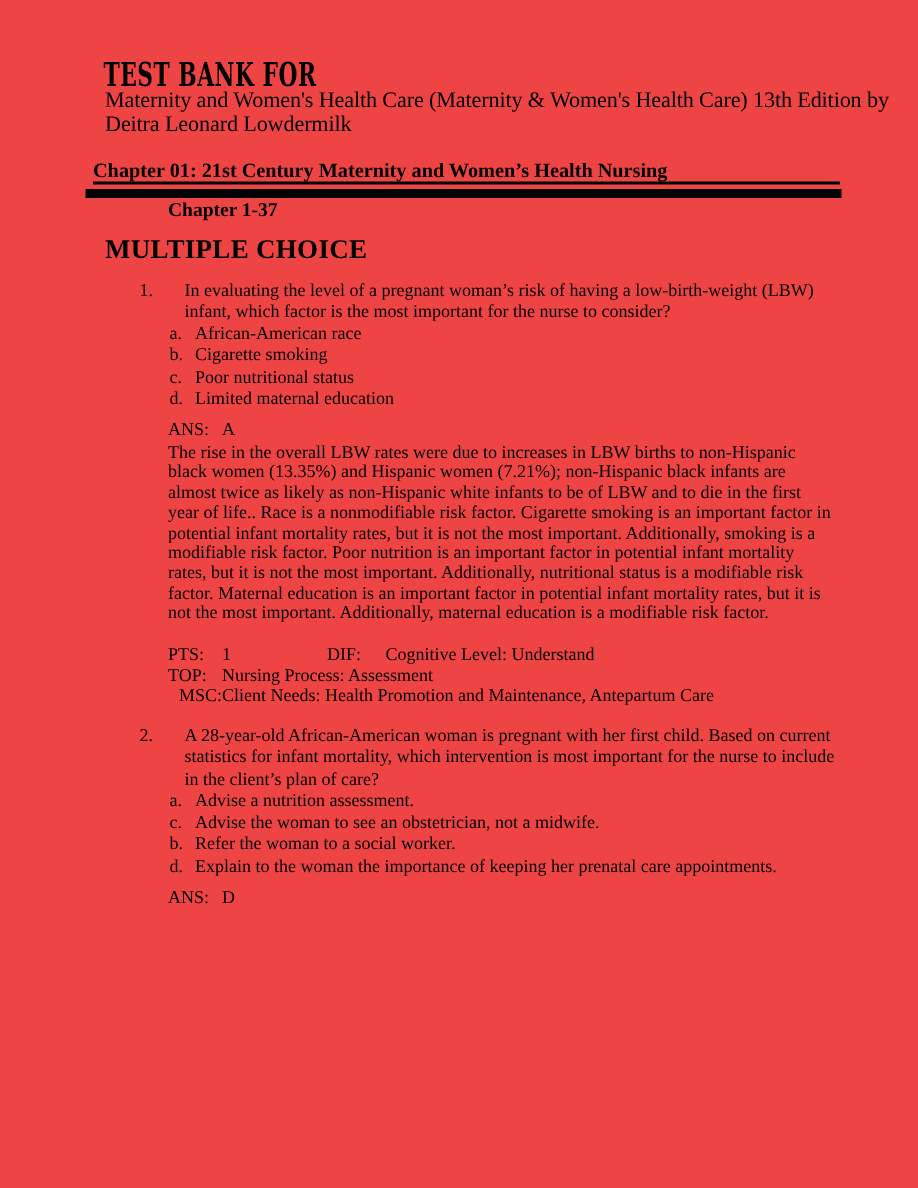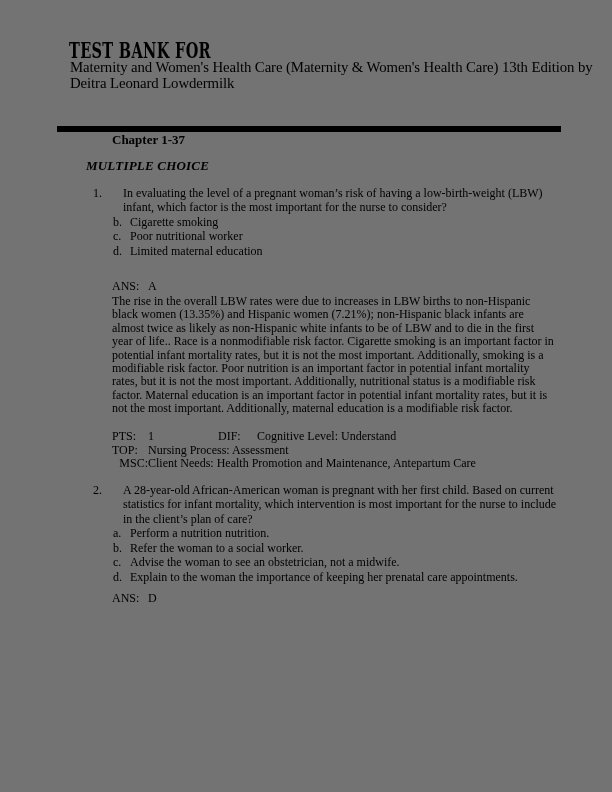--- a/index.html
+++ b/index.html
@@ -1,19 +1,19 @@
 <!DOCTYPE html>
 <html><head>
 <meta charset="utf-8">
 <style>
   html,body{margin:0;padding:0;background:#fff;}
   .page{
     position:relative;
     width:612px;height:792px;
-    background:#737373;
+    background:#ef4444;
     color:#000;
     font-family:"Liberation Serif", serif;
     overflow:hidden;
   }
   .abs{position:absolute;}
   #brand{
     left:69px;top:39px;
     font-family:"DejaVu Serif", serif;
     font-weight:700;
     font-size:22px;
@@ -42,24 +42,23 @@
   #heading-bar{
     left:57px;top:125.5px;
     width:504px;height:6px;
     background:#000;
   }
   #chapter-range{
     left:112px;top:133px;
     font-size:13px;font-weight:700;line-height:14px;
   }
   #section-heading{
-    left:86px;top:159px;
-    font-size:13px;font-weight:700;line-height:14px;
+    left:70px;top:159px;
+    font-size:18px;font-weight:700;line-height:14px;
     letter-spacing:.2px;
-    font-style:italic;
   }
   .qblock{
     font-size:12px;
     line-height:14.5px;
     white-space:nowrap;
   }
   #q1{left:93px;top:185.5px;}
   #q2{left:93px;top:482.5px;}
   .qnum{position:absolute;left:0;top:0;}
   .stem{margin-left:30px;white-space:pre;}
@@ -90,34 +89,36 @@
 </head>
 <body>
 
 <div class="page">
 
   <div class="abs" id="brand">TEST BANK FOR</div>
 
   <div class="abs" id="subtitle">Maternity and Women's Health Care (Maternity &amp; Women's Health Care) 13th Edition by
 Deitra Leonard Lowdermilk</div>
 
+  <div class="abs" id="chapter-heading">Chapter 01: 21st Century Maternity and Women’s Health Nursing</div>
 
   <div class="abs" id="heading-bar"></div>
 
   <div class="abs" id="chapter-range">Chapter 1-37</div>
 
   <div class="abs" id="section-heading">MULTIPLE CHOICE</div>
 
   <div class="abs qblock" id="q1">
     <span class="qnum">1.</span>
     <div class="stem">In evaluating the level of a pregnant woman’s risk of having a low-birth-weight (LBW)
 infant, which factor is the most important for the nurse to consider?</div>
     <div class="opts">
+      <div><span class="opt-letter">a.</span><span>African-American race</span></div>
       <div><span class="opt-letter">b.</span><span>Cigarette smoking</span></div>
-      <div><span class="opt-letter">c.</span><span>Poor nutritional worker</span></div>
+      <div><span class="opt-letter">c.</span><span>Poor nutritional status</span></div>
       <div><span class="opt-letter">d.</span><span>Limited maternal education</span></div>
     </div>
   </div>
 
   <div class="abs ans-row" id="ans1">
     <span class="ans-label">ANS:</span><span>A</span>
   </div>
 
   <div class="abs" id="rationale1">The rise in the overall LBW rates were due to increases in LBW births to non-Hispanic
 black women (13.35%) and Hispanic women (7.21%); non-Hispanic black infants are
@@ -142,23 +143,23 @@
   <div class="abs meta-row" id="meta-msc">
     <span class="meta-label">MSC:</span><span>Client Needs: Health Promotion and Maintenance, Antepartum Care</span>
   </div>
 
   <div class="abs qblock" id="q2">
     <span class="qnum">2.</span>
     <div class="stem">A 28-year-old African-American woman is pregnant with her first child. Based on current
 statistics for infant mortality, which intervention is most important for the nurse to include
 in the client’s plan of care?</div>
     <div class="opts">
-      <div><span class="opt-letter">a.</span><span>Perform a nutrition nutrition.</span></div>
+      <div><span class="opt-letter">a.</span><span>Advise a nutrition assessment.</span></div>
+      <div><span class="opt-letter">c.</span><span>Advise the woman to see an obstetrician, not a midwife.</span></div>
       <div><span class="opt-letter">b.</span><span>Refer the woman to a social worker.</span></div>
-      <div><span class="opt-letter">c.</span><span>Advise the woman to see an obstetrician, not a midwife.</span></div>
       <div><span class="opt-letter">d.</span><span>Explain to the woman the importance of keeping her prenatal care appointments.</span></div>
     </div>
   </div>
 
   <div class="abs ans-row" id="ans2">
     <span class="ans-label">ANS:</span><span>D</span>
   </div>
 
 </div>
 

